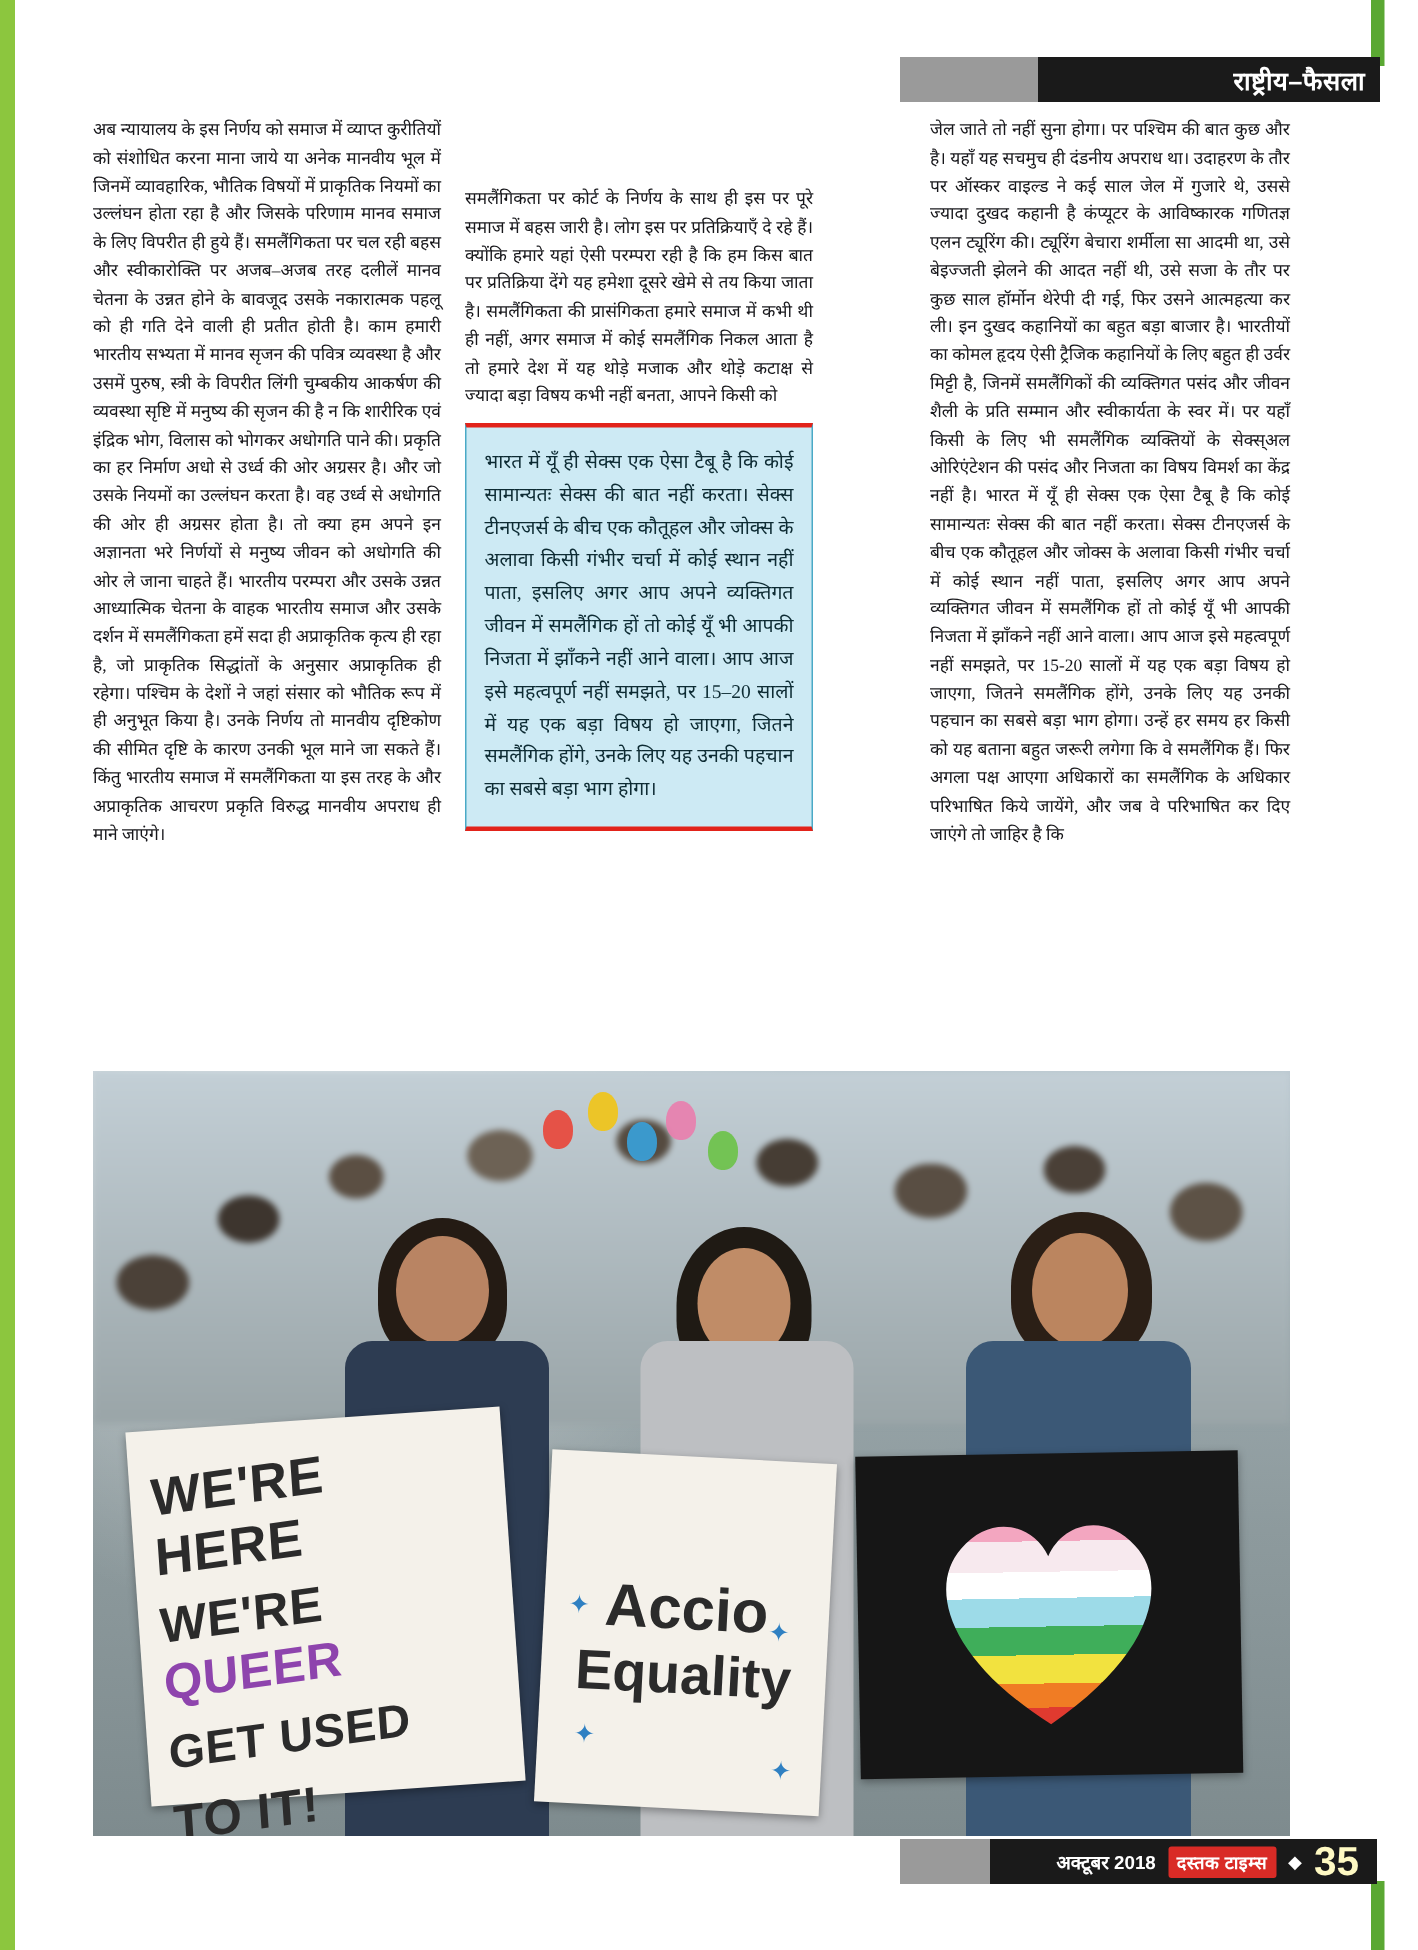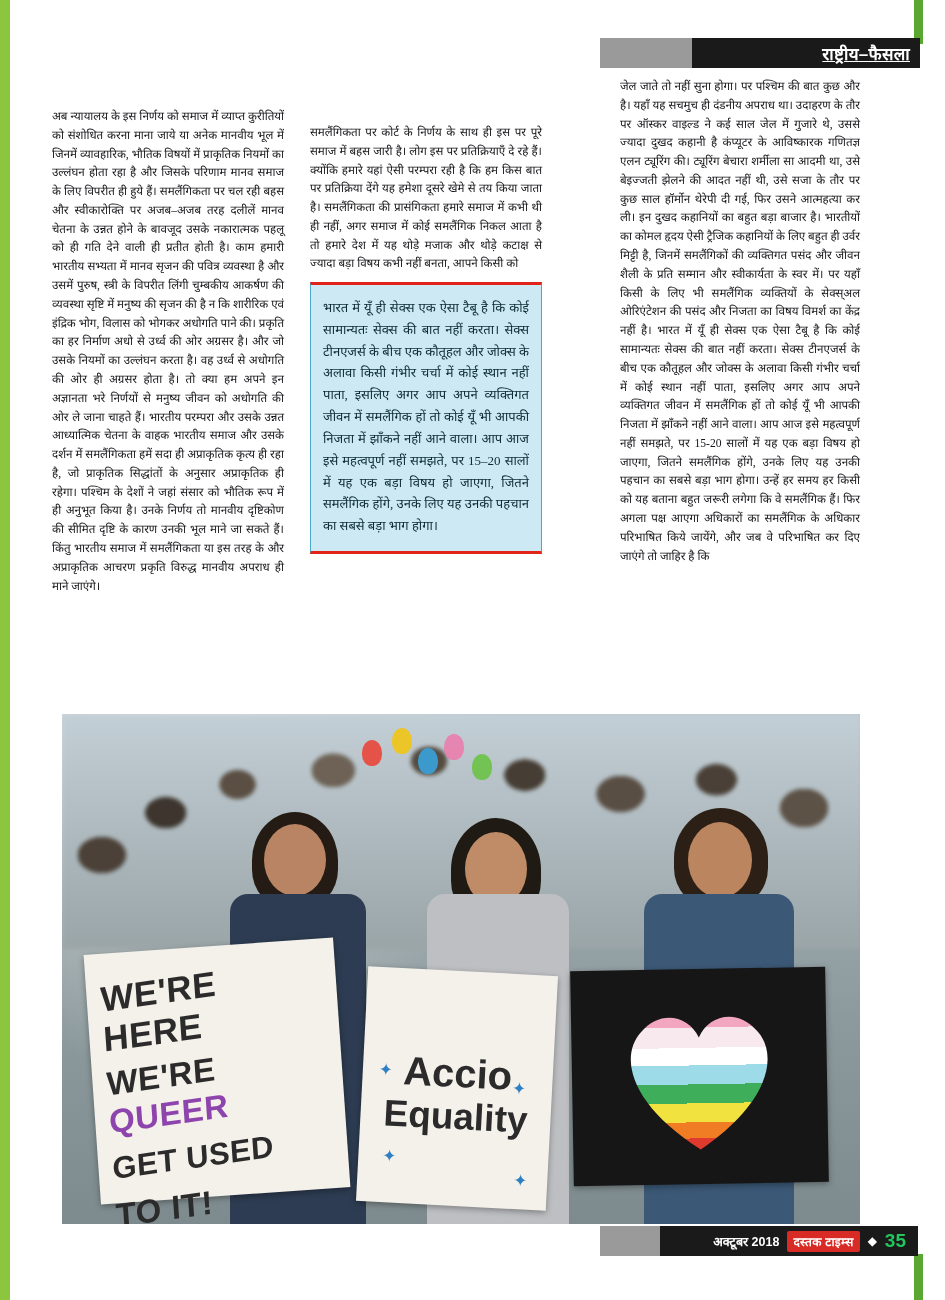--- a/index.html
+++ b/index.html
@@ -60,40 +60,39 @@
     display: flex;
     align-items: center;
     justify-content: flex-end;
     padding-right: 10px;
   }
   .header-dark span {
     color: #ffffff;
     font-size: 17px;
     font-weight: bold;
     letter-spacing: .3px;
-    text-decoration: underline;
   }
 
   
   .col {
     position: absolute;
     top: 78px;
     font-size: 11.6px;
     line-height: 1.62;
     color: #16161a;
     text-align: justify;
     text-justify: inter-word;
     font-family: "Liberation Serif", serif;
   }
   .col p {
     margin: 0 0 0 0;
     text-align: justify;
   }
 
-  #col1 { left: 52px;  width: 232px; margin-top: 30px; }
+  #col1 { left: 62px;  width: 232px; }
   #col2 { left: 310px; width: 232px; margin-top: 46px; }
   #col3 { left: 620px; width: 240px; }
 
   .col1-text { height: 630px; }
   .col2-top  { }
   .col3-text { }
 
   
   .pullquote {
     position: absolute;
@@ -263,22 +262,22 @@
     background: #d92b26;
     color: #ffffff;
     font-size: 12px;
     font-weight: bold;
     padding: 2px 6px;
     border-radius: 2px;
     letter-spacing: .3px;
   }
   .footer-dot { color: #ffffff; font-size: 12px; }
   .footer-page {
-    color: #22c55e;
-    font-size: 19px;
+    color: #fef9c3;
+    font-size: 27px;
     font-weight: bold;
   }
 </style>
 </head>
 <body>
 
 <div class="page">
 
   <div class="left-green-bar"></div>
   <div class="left-white-gap"></div>

